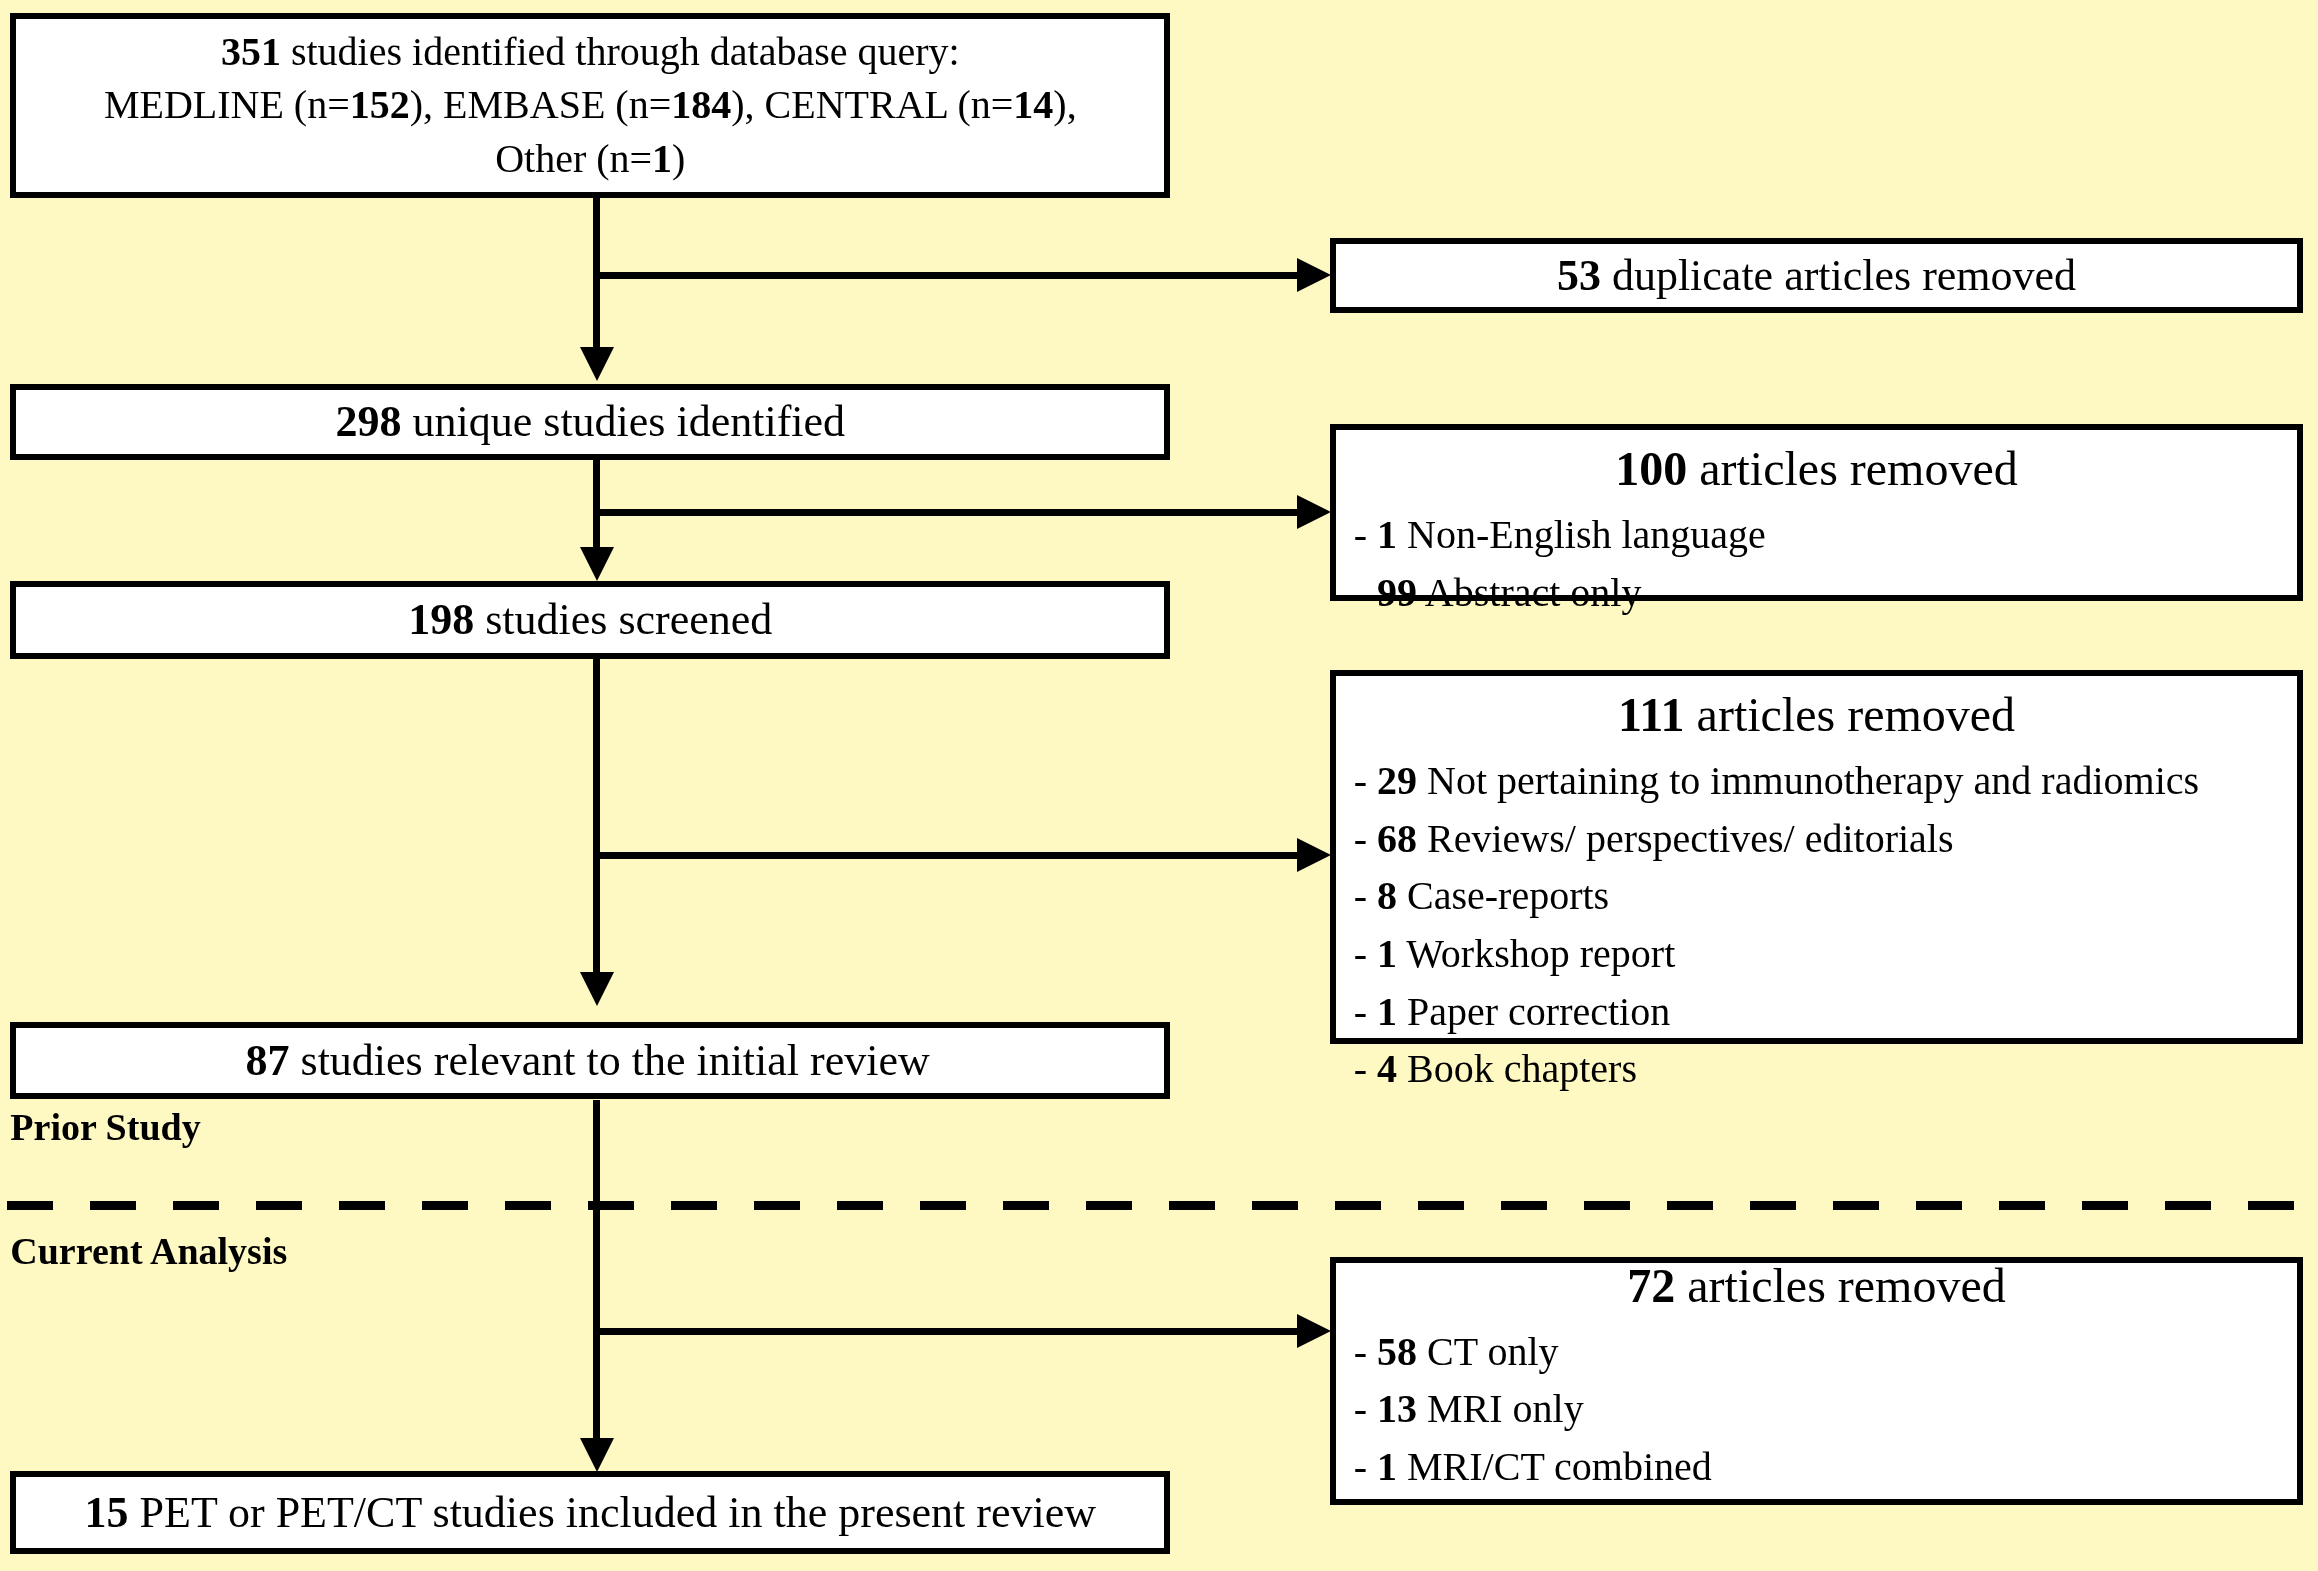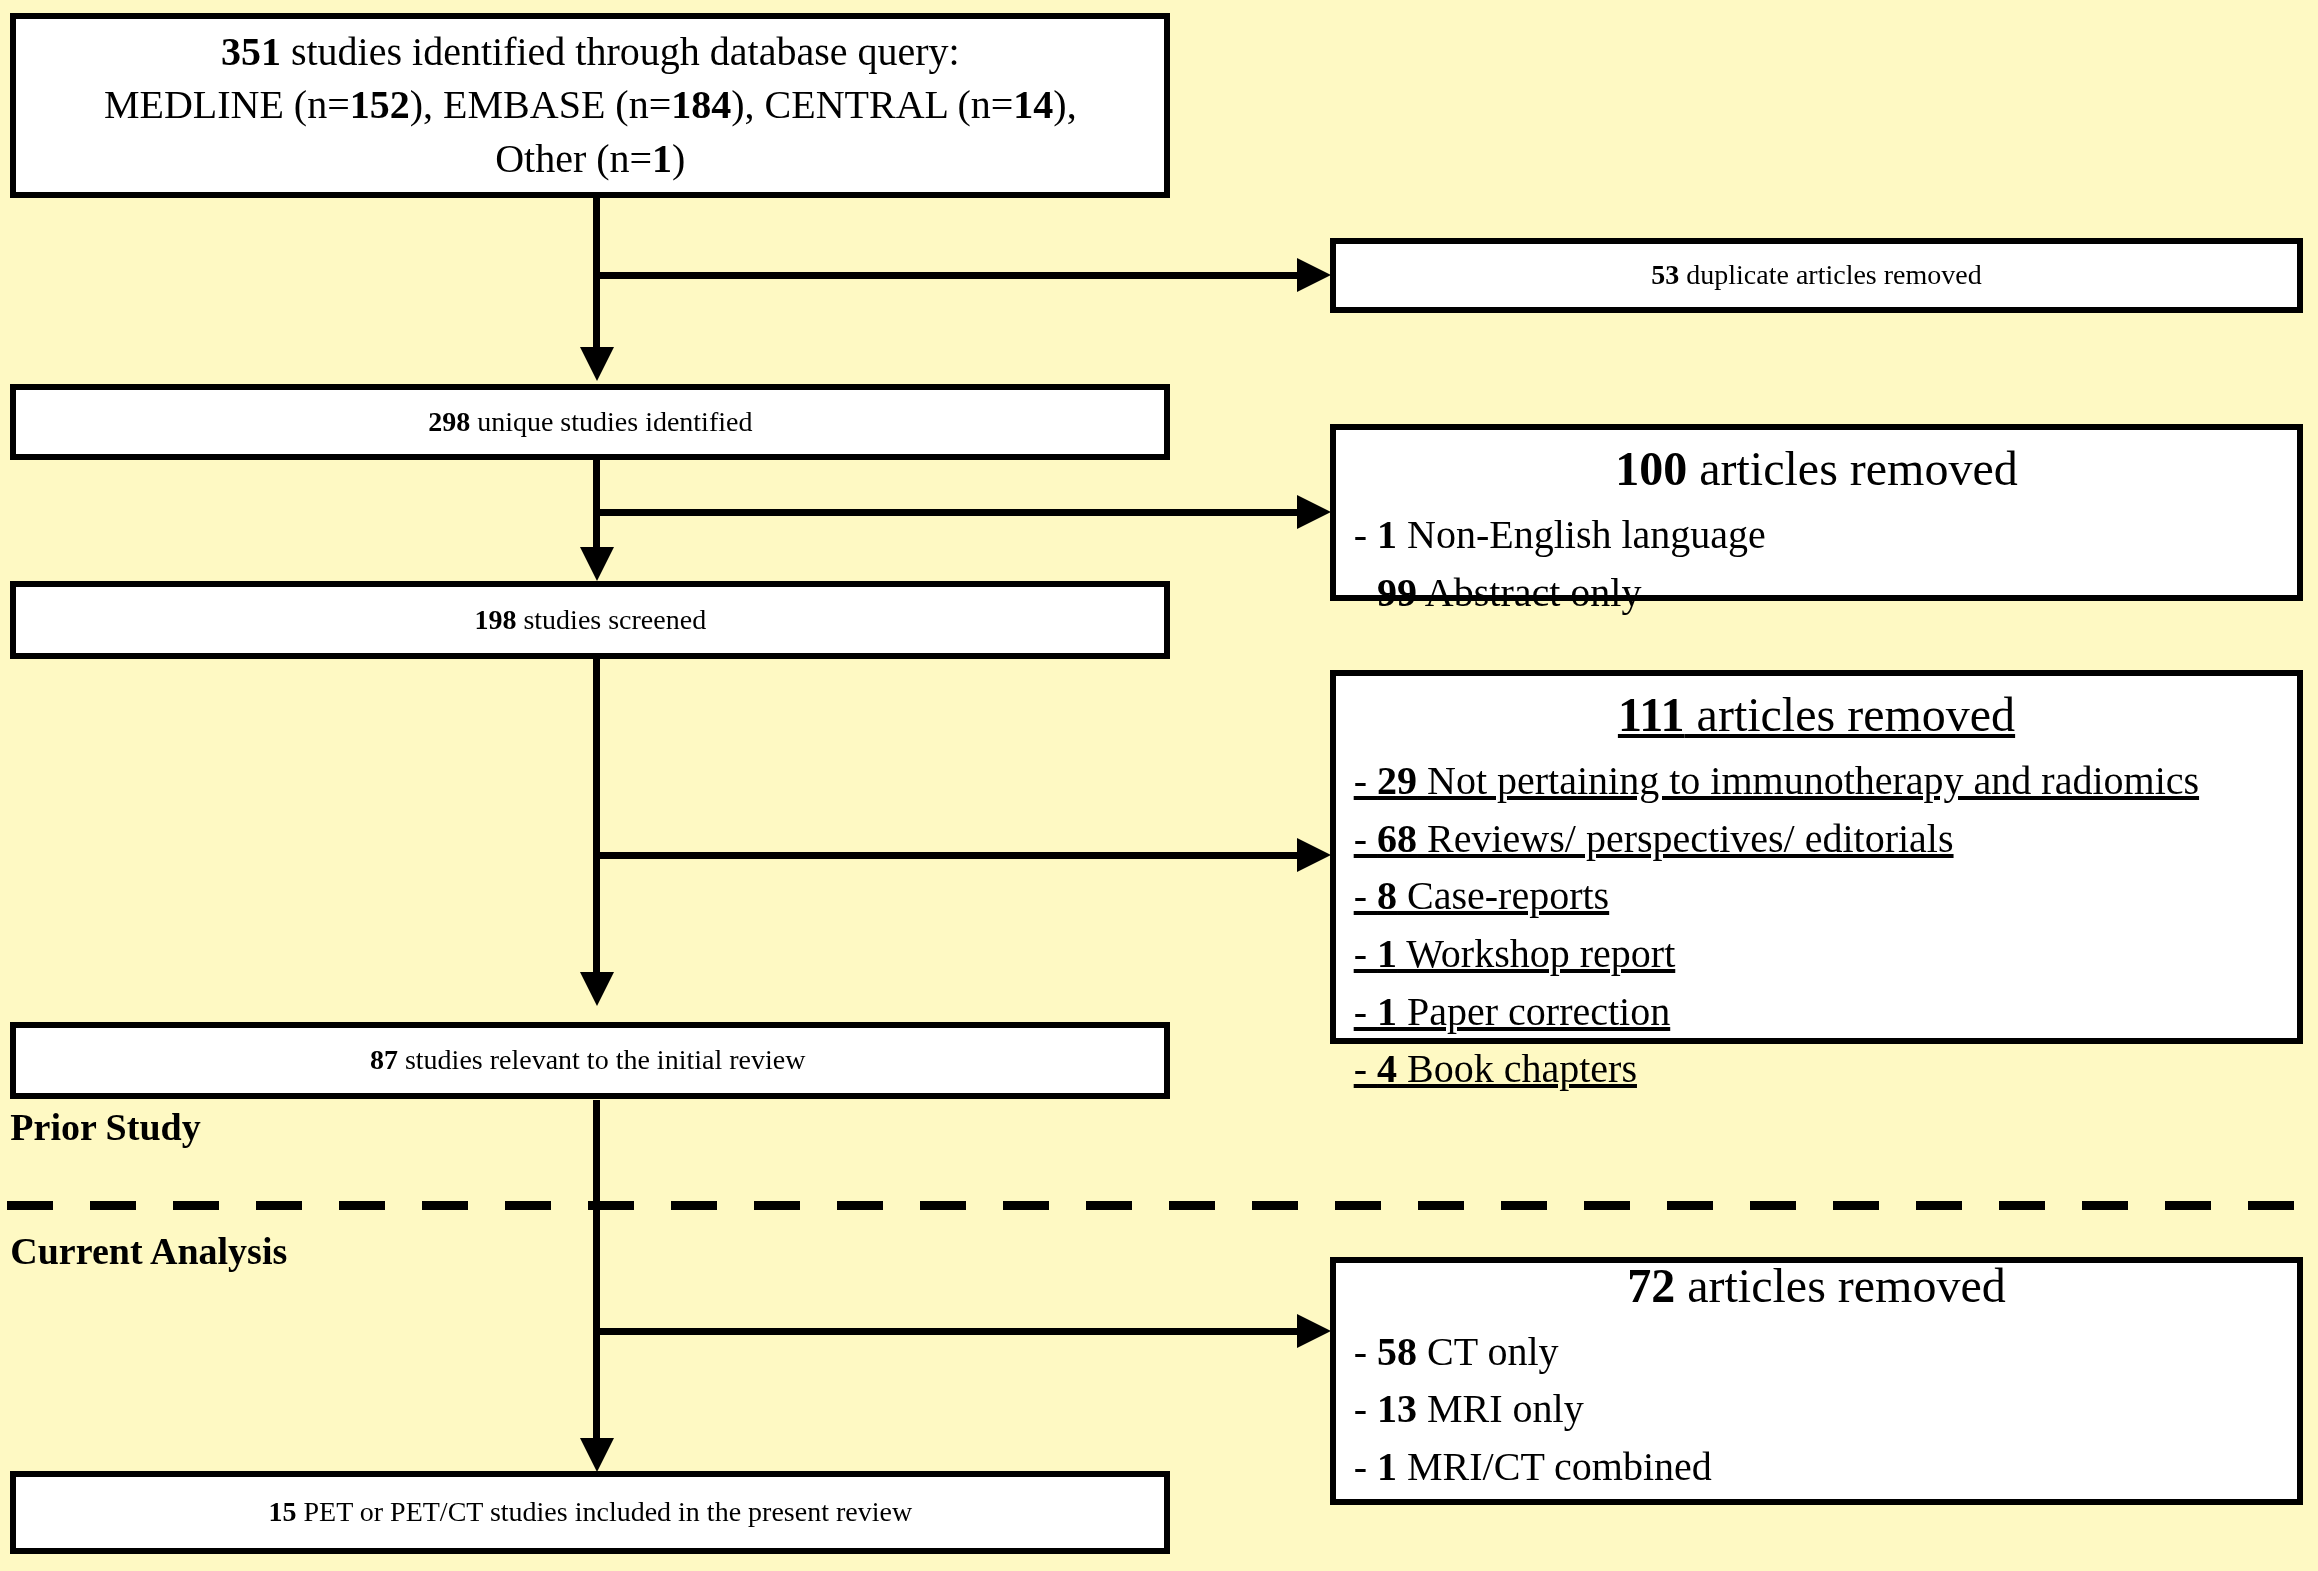--- a/index.html
+++ b/index.html
@@ -20,21 +20,21 @@
     position: absolute;
     box-sizing: border-box;
     border: 6.6px solid #000000;
     background: #ffffff;
     display: flex;
     flex-direction: column;
     justify-content: center;
   }
   .box-center {
     text-align: center;
-    font-size: 28px;
+    font-size: 44px;
     line-height: 1.30;
     padding: 0 13.3px;
     white-space: nowrap;
   }
   .box-multiline {
     text-align: center;
     font-size: 40px;
     line-height: 1.34;
     padding: 8.9px 17.7px;
   }
@@ -156,21 +156,21 @@
       <span class="b">198</span><span> studies screened</span>
     </div>
   </div>
 
   <div class="vline" style="left:593px; top:659px; height:314px;"></div>
   <div class="arrow-down" style="left:580px; top:972px;"></div>
 
   <div class="hline" style="left:593px; top:852px; width:711px;"></div>
   <div class="arrow-right" style="left:1297px; top:838px;"></div>
 
-  <div class="box reason-box" style="left:1330px; top:670px; width:973px; height:374px;text-decoration:underline;">
+  <div class="box reason-box" style="left:1330px; top:670px; width:973px; height:374px;">
     <div class="reason-title">
       <span class="b">111</span><span> articles removed</span>
     </div>
     <div class="reason-item">
       <span>- </span><span class="b">29</span><span> Not pertaining to immunotherapy and radiomics</span>
     </div>
     <div class="reason-item">
       <span>- </span><span class="b">68</span><span> Reviews/ perspectives/ editorials</span>
     </div>
     <div class="reason-item">

